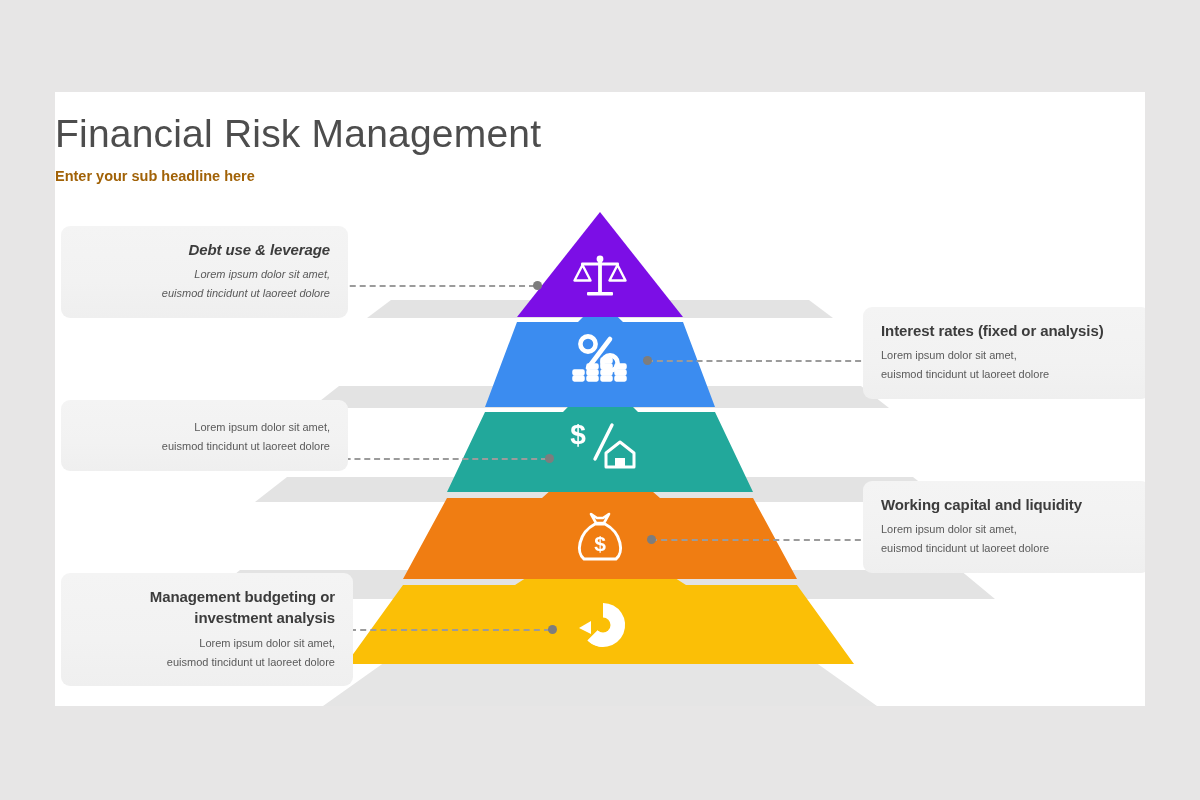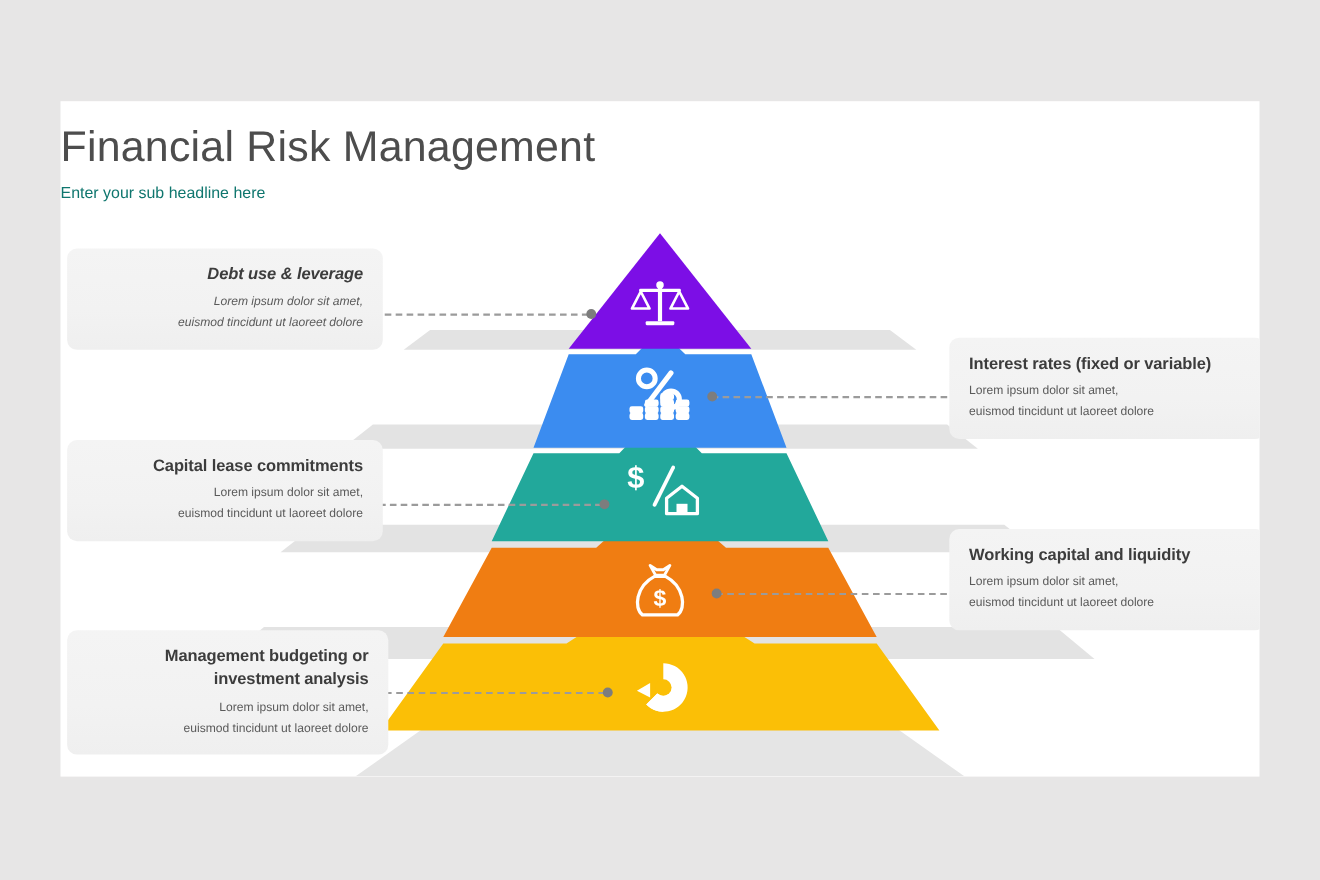--- a/index.html
+++ b/index.html
@@ -36,22 +36,22 @@
   #title {
     font-size: 39px;
     font-weight: 400;
     color: #4d4d4d;
     letter-spacing: 0.2px;
     line-height: 1.15;
   }
   #subtitle {
     margin-top: 11px;
     font-size: 14.5px;
-    color: #0f766e;
-    font-weight: 400;
+    color: #a16207;
+    font-weight: 700;
   }
 
   
   #pyramid {
     position: absolute;
     left: 0;
     top: 0;
     width: 1090px;
     height: 614px;
     pointer-events: none;
@@ -206,29 +206,28 @@
 
   <div class="card left" id="card-0">
     <div class="card-title">Debt use &amp; leverage</div>
     <div class="card-desc">
       <div>Lorem ipsum dolor sit amet,</div>
       <div>euismod tincidunt ut laoreet dolore</div>
     </div>
   </div>
 
   <div class="card right" id="card-1">
-    <div class="card-title">Interest rates (fixed or variable)</div>
+    <div class="card-title">Interest rates (fixed or analysis)</div>
     <div class="card-desc">
       <div>Lorem ipsum dolor sit amet,</div>
       <div>euismod tincidunt ut laoreet dolore</div>
     </div>
   </div>
 
   <div class="card left" id="card-2">
-    <div class="card-title">Capital lease commitments</div>
     <div class="card-desc">
       <div>Lorem ipsum dolor sit amet,</div>
       <div>euismod tincidunt ut laoreet dolore</div>
     </div>
   </div>
 
   <div class="card right" id="card-3">
     <div class="card-title">Working capital and liquidity</div>
     <div class="card-desc">
       <div>Lorem ipsum dolor sit amet,</div>

